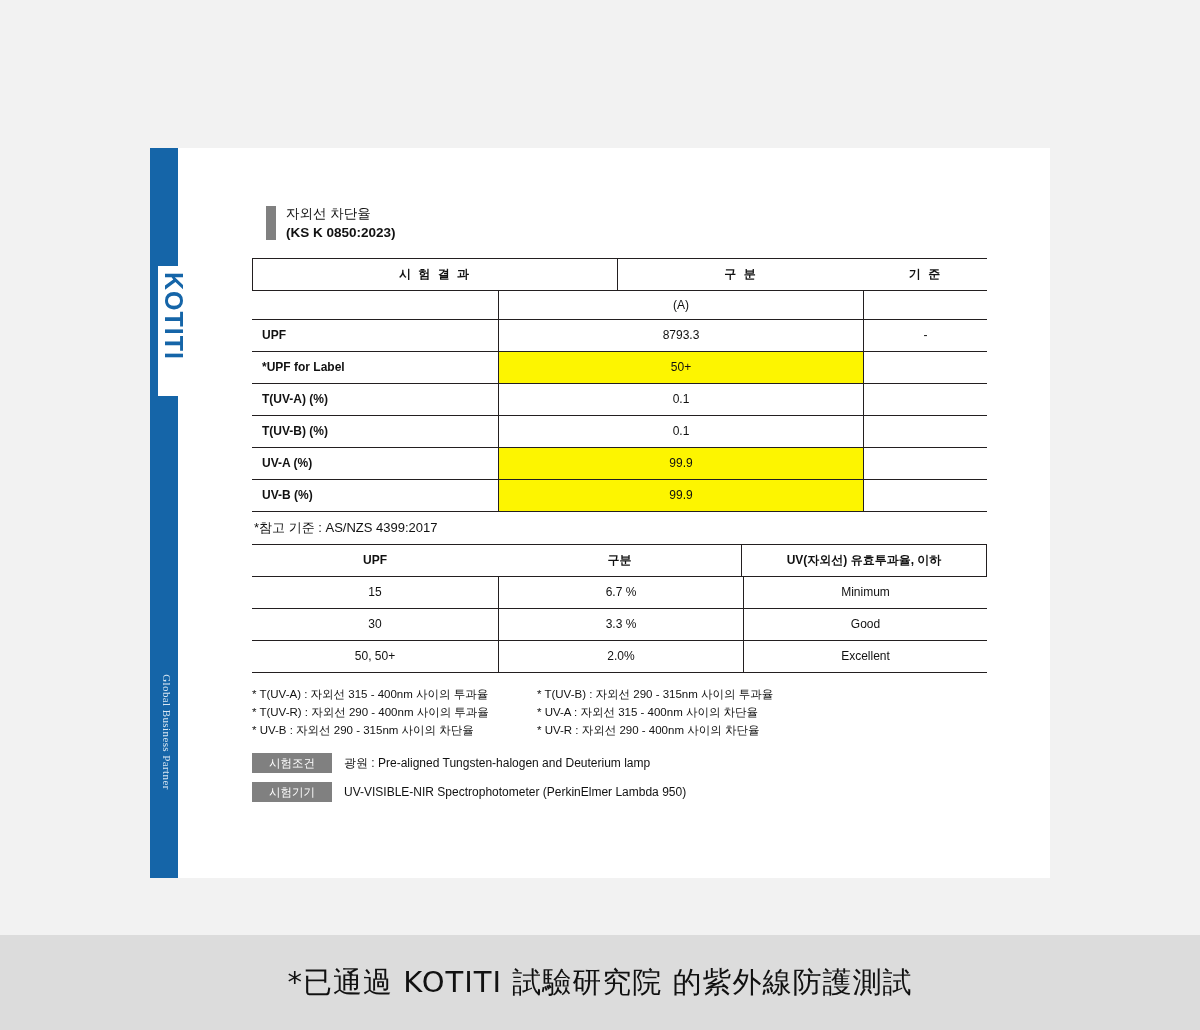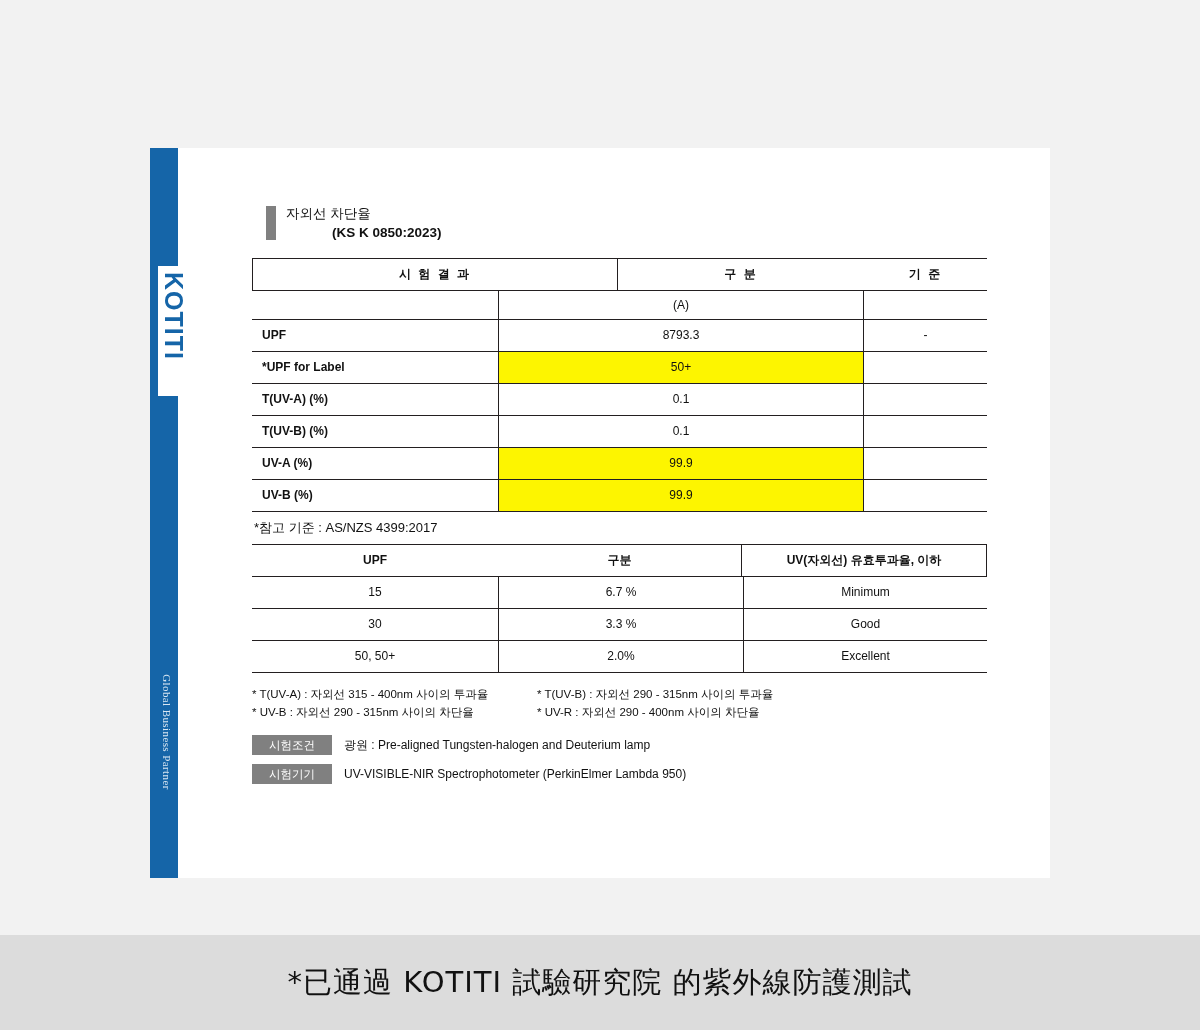--- a/index.html
+++ b/index.html
@@ -99,21 +99,21 @@
     background: #808080;
     flex: none;
     margin-top: 2px;
   }
   .title-text {
     font-size: 13.5px;
     color: #111;
     line-height: 19px;
     font-weight: 500;
   }
-  .title-text .line2 { font-weight: 700; margin-left: 46px; }
+  .title-text .line2 { font-weight: 700; }
   .row {
     display: flex;
     width: 735px;
     border-bottom: 1px solid #231f20;
   }
   .row.top { border-top: 1px solid #231f20; }
   .cell {
     box-sizing: border-box;
     font-size: 12px;
     color: #111;
@@ -308,20 +308,24 @@
         <div class="rcell r3">Excellent</div>
       </div>
     </div>
 
     <div class="footnotes">
       <div class="fn-line">
         <div class="fn-col-a">* T(UV-A) : 자외선 315 - 400nm 사이의 투과율</div>
         <div class="fn-col-b">* T(UV-B) : 자외선 290 - 315nm 사이의 투과율</div>
       </div>
       <div class="fn-line">
+        <div class="fn-col-a">* T(UV-R) : 자외선 290 - 400nm 사이의 투과율</div>
+        <div class="fn-col-b">* UV-A : 자외선 315 - 400nm 사이의 차단율</div>
+      </div>
+      <div class="fn-line">
         <div class="fn-col-a">* UV-B : 자외선 290 - 315nm 사이의 차단율</div>
         <div class="fn-col-b">* UV-R : 자외선 290 - 400nm 사이의 차단율</div>
       </div>
     </div>
 
     <div class="cond-block">
       <div class="cond-row">
         <div class="cond-tag">시험조건</div>
         <div class="cond-text">광원 : Pre-aligned Tungsten-halogen and Deuterium lamp</div>
       </div>

